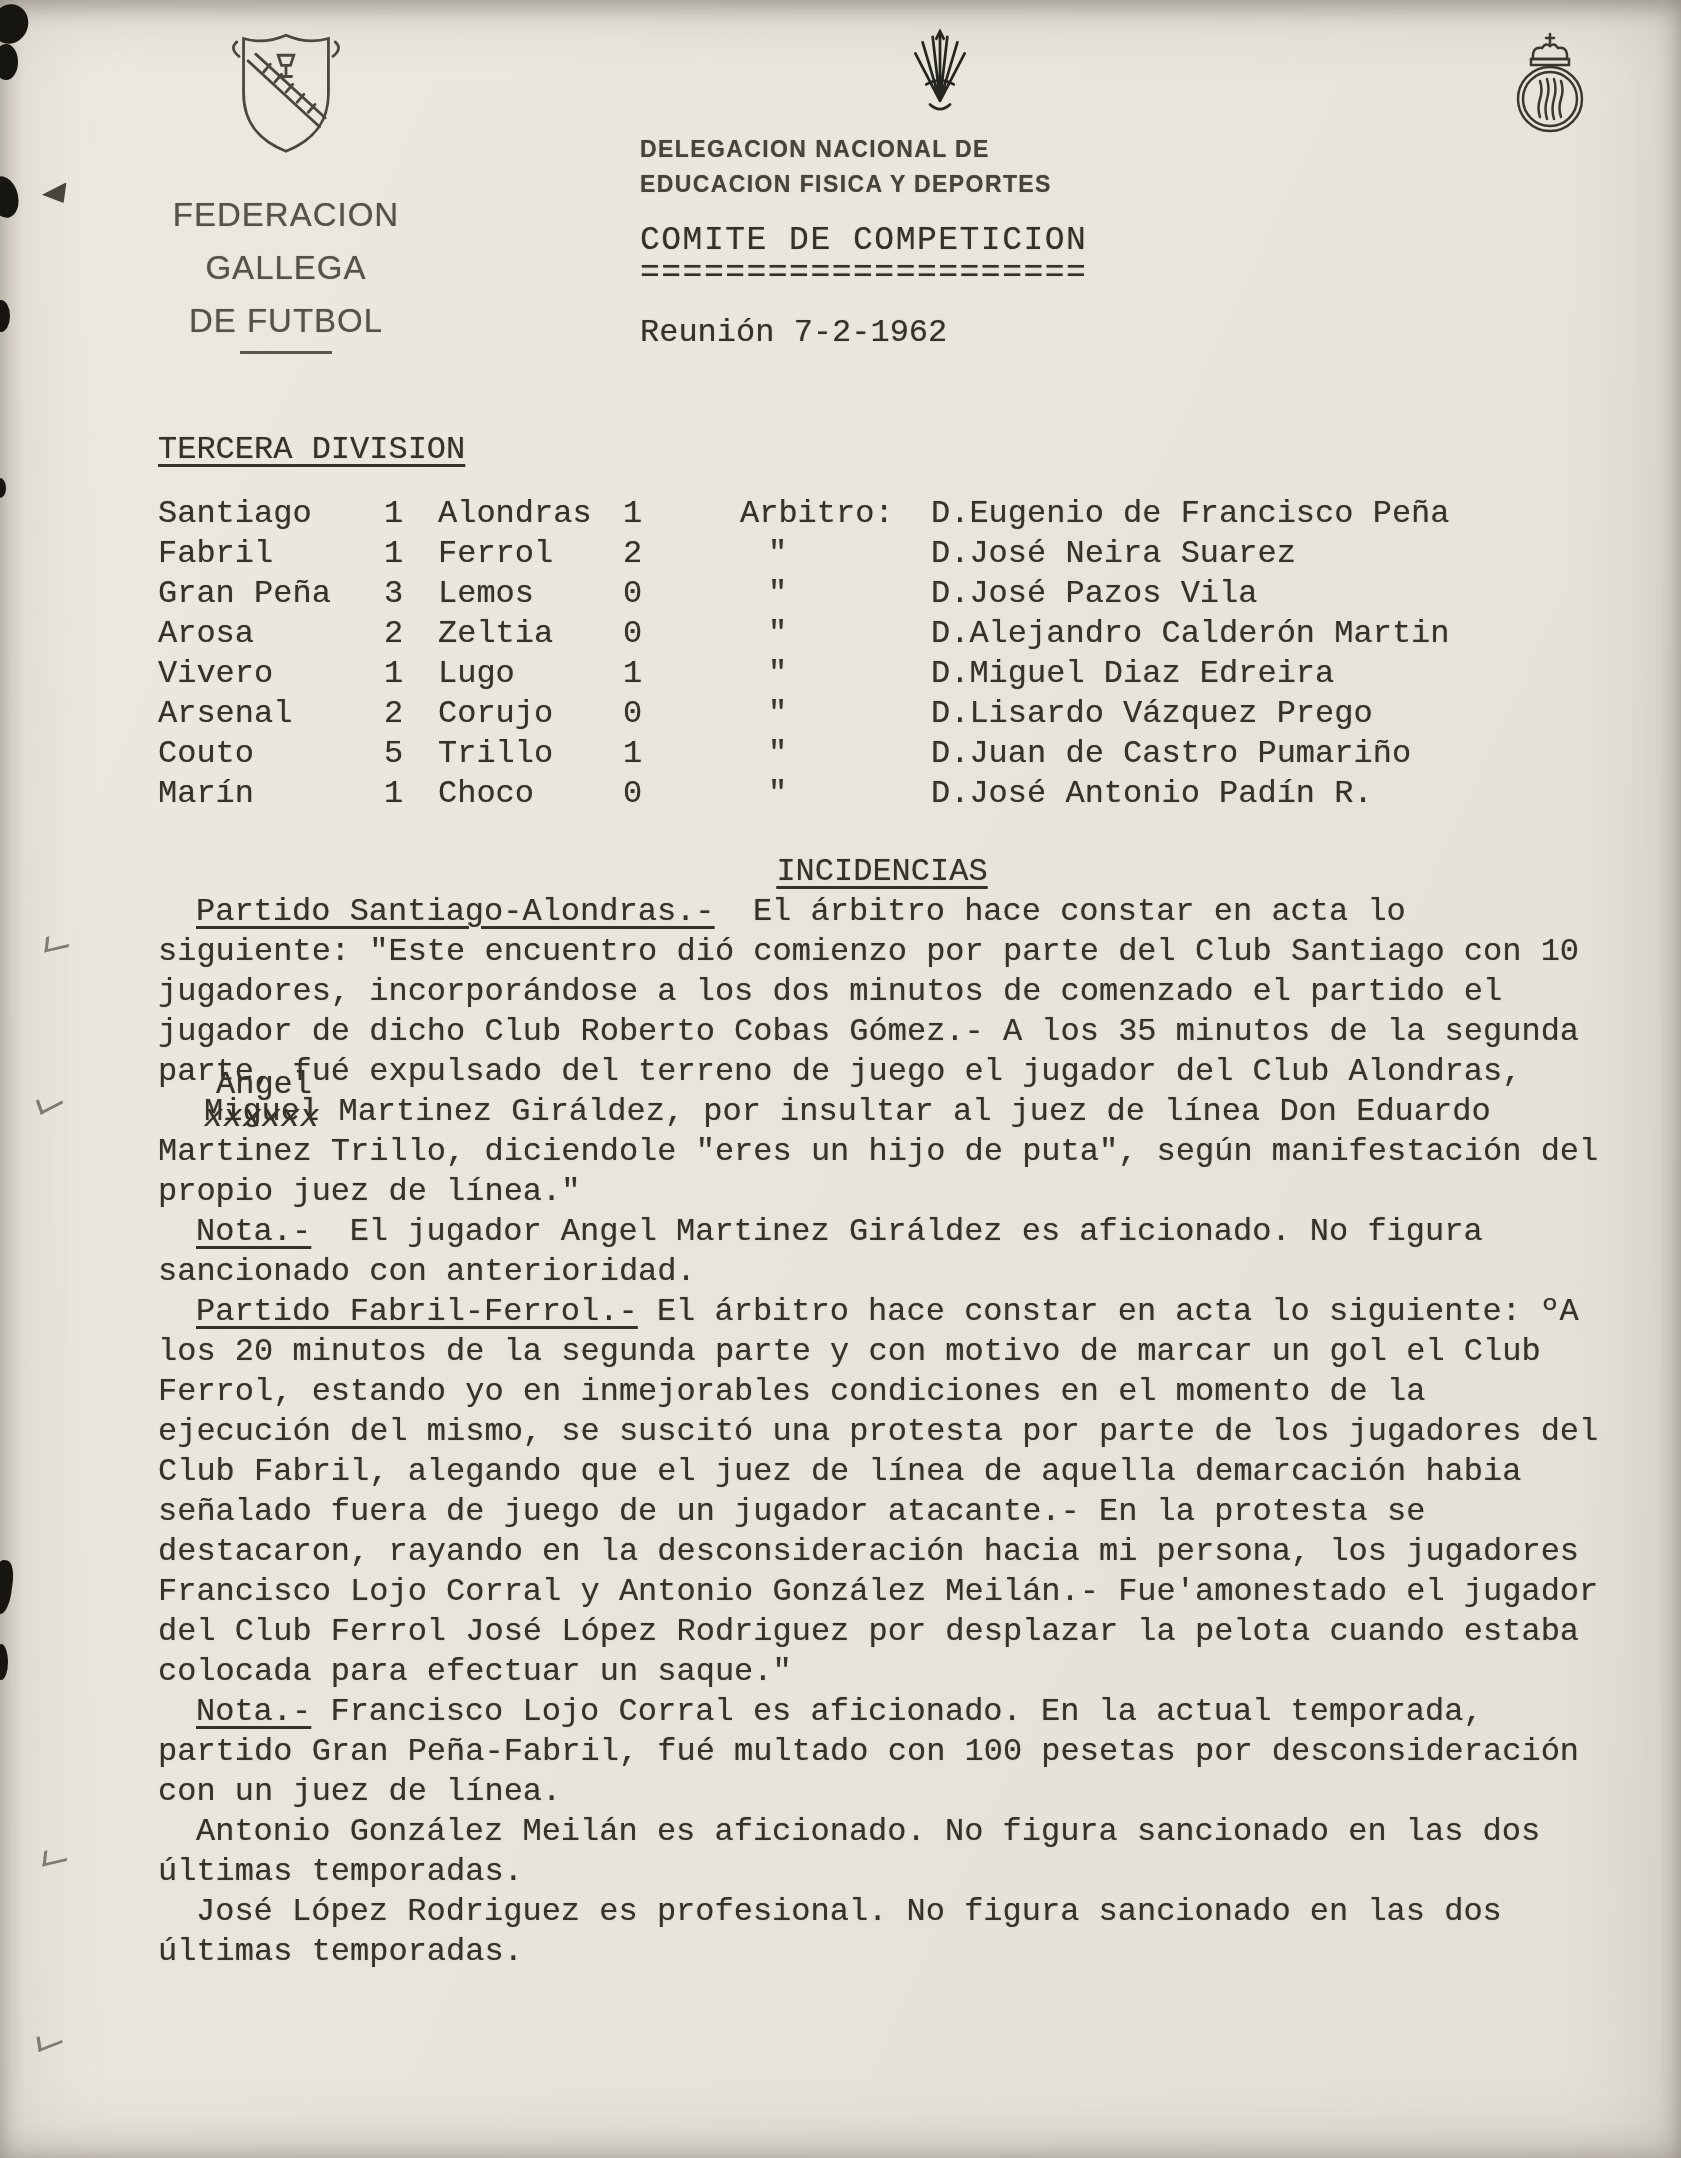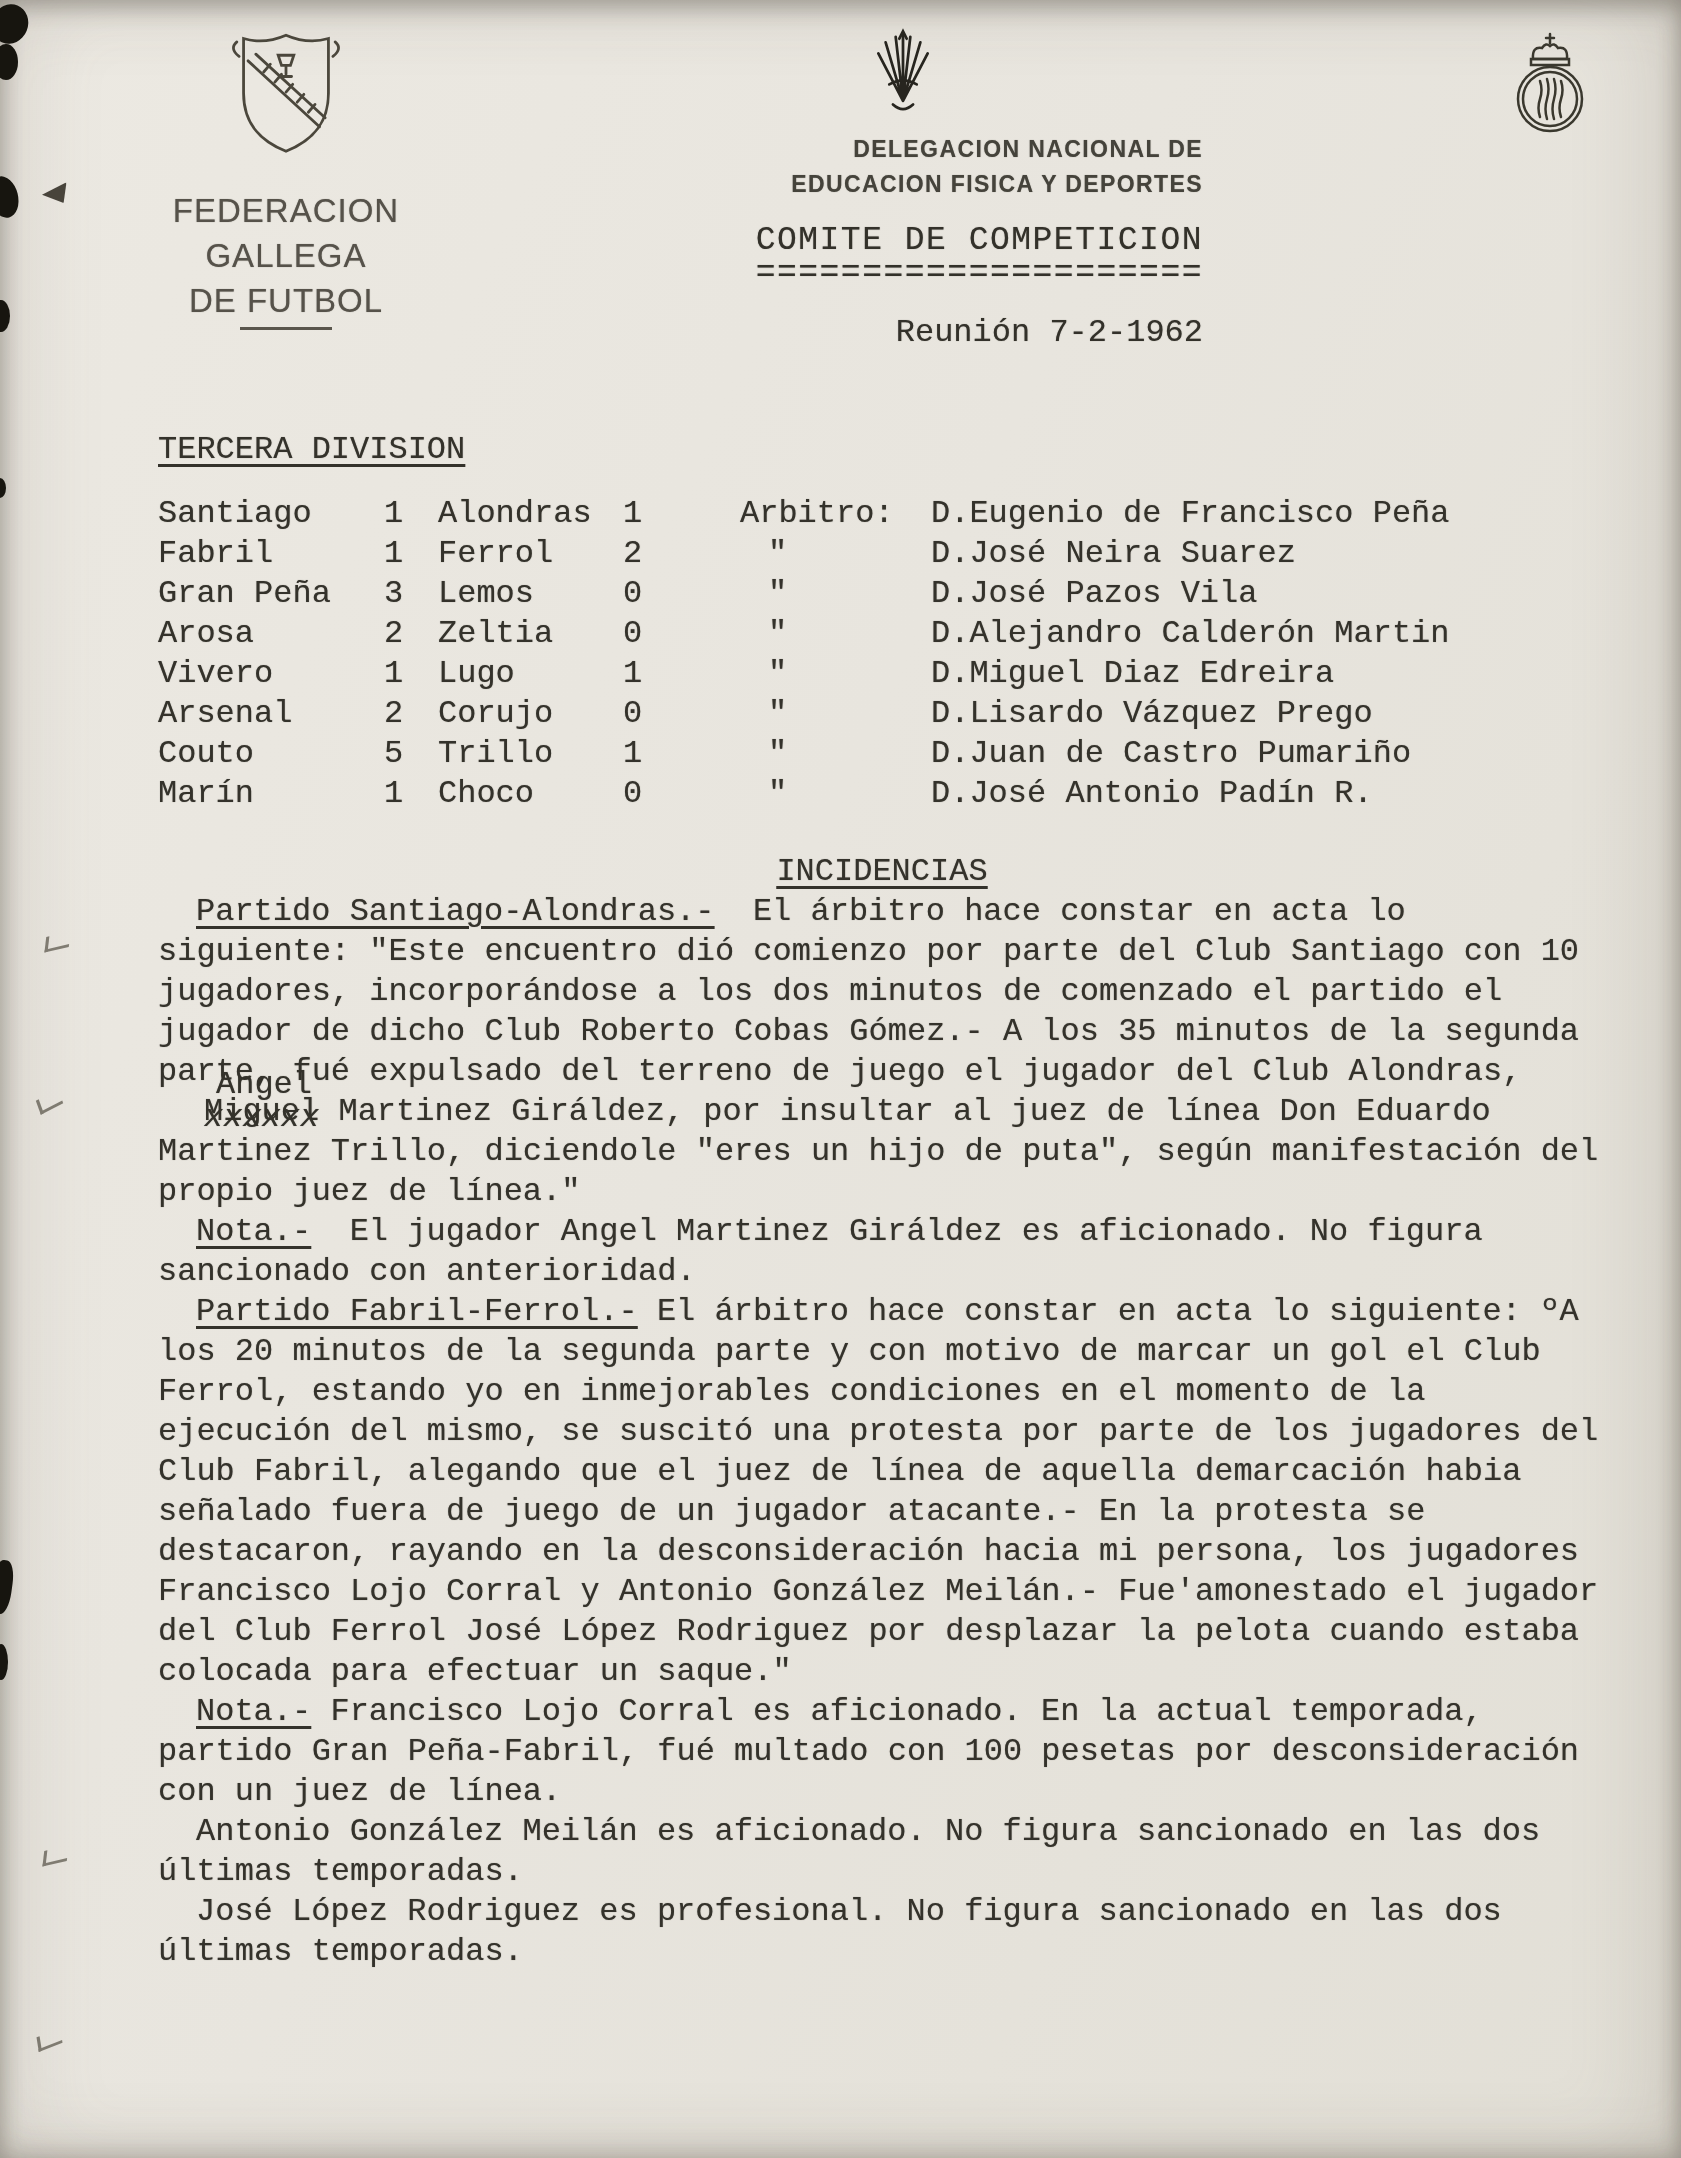--- a/index.html
+++ b/index.html
@@ -42,25 +42,25 @@
   .pm1 { left:46px; top:934px; }
   .pm2 { left:38px; top:1094px; transform:skewX(-12deg) rotate(-30deg); }
   .pm3 { left:44px; top:1848px; }
   .pm4 { left:38px; top:2032px; transform:skewX(-16deg) rotate(-24deg); }
 
   
   .header-left { position:absolute; left:118px; top:24px; width:336px; text-align:center; }
   .header-left svg { display:block; margin:0 auto 30px auto; }
   .org {
     font-family:"Liberation Sans","DejaVu Sans",sans-serif;
-    font-size:33px; line-height:45px; letter-spacing:1px; color:#56524a;
+    font-size:33px; line-height:53px; letter-spacing:1px; color:#56524a;
   }
   .org-rule { width:92px; border-bottom:3px solid #5a564d; margin:4px auto 0 auto; }
 
-  .header-center { position:absolute; left:603px; top:28px; width:600px; text-align:right; }
+  .header-center { position:absolute; left:640px; top:28px; width:600px; text-align:left; }
   .header-center svg { display:block; margin:0 auto; }
   .delegation {
     margin-top:16px;
     font-family:"Liberation Sans","DejaVu Sans",sans-serif;
     font-weight:bold; font-size:23px; line-height:31px;
     letter-spacing:1.4px; color:#45433b;
   }
   .committee { margin-top:22px; font-size:33px; letter-spacing:1.5px; color:#33312a; }
   .committee-rule { margin-top:-4px; font-size:33px; letter-spacing:1.5px; color:#33312a; }
   .meeting { margin-top:22px; font-size:32px; color:#33312a; }

